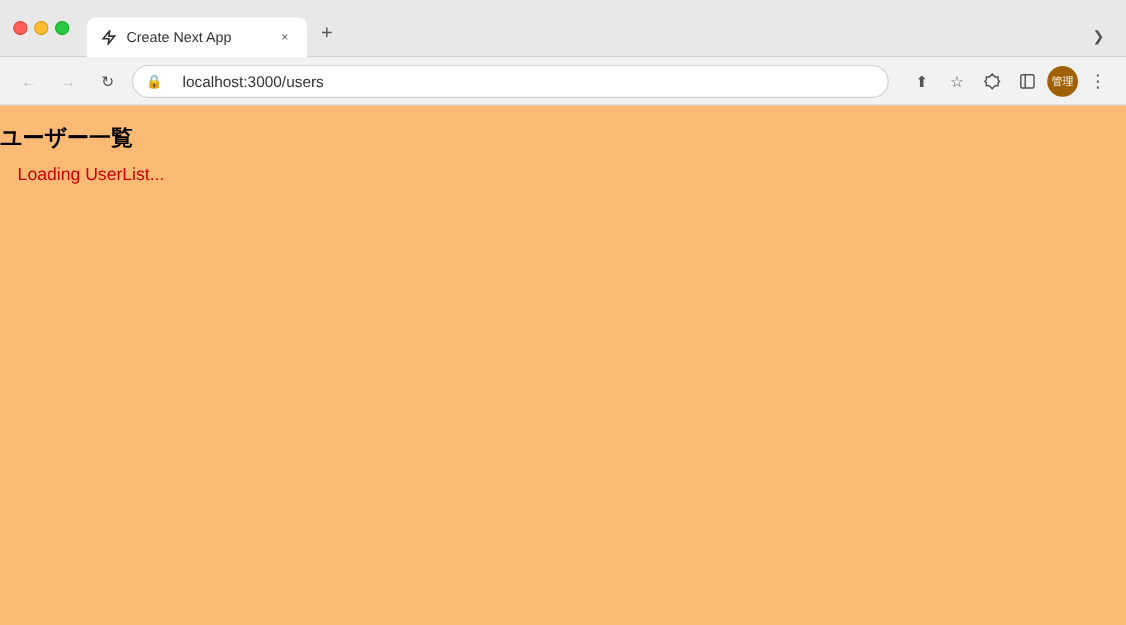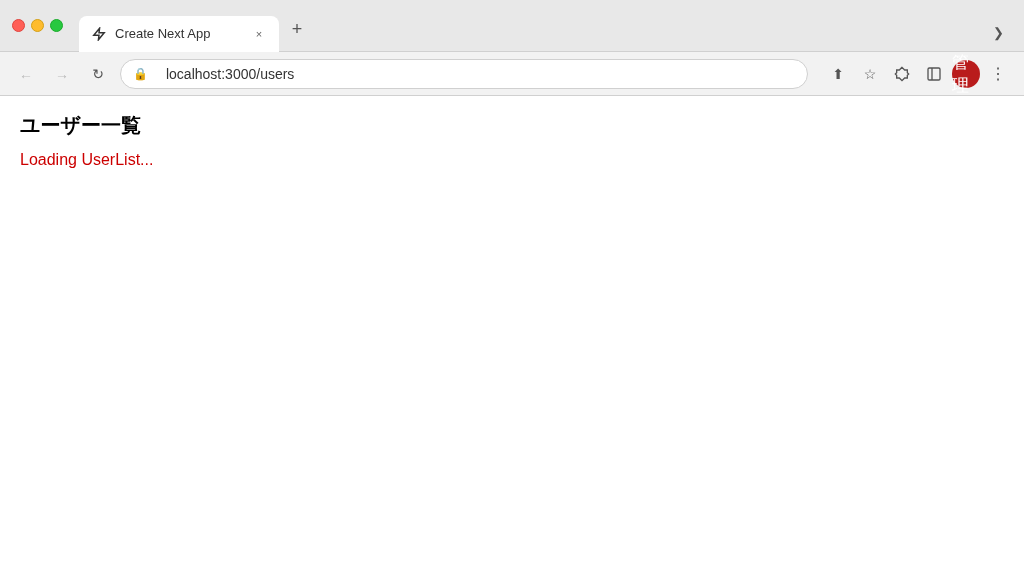--- a/index.html
+++ b/index.html
@@ -179,54 +179,55 @@
       justify-content: center;
       color: #555;
       cursor: pointer;
       font-size: 14px;
     }
 
     .avatar {
       width: 28px;
       height: 28px;
       border-radius: 50%;
-      background: #b91c1c;
+      background: #a16207;
       display: flex;
       align-items: center;
       justify-content: center;
       color: white;
-      font-size: 17px;
+      font-size: 10px;
       cursor: pointer;
     }
 
     .menu-icon {
       color: #555;
       font-size: 16px;
       cursor: pointer;
       padding: 4px 6px;
     }
 
     
     .page-content {
-      background: #ffffff;
+      background: #fdba74;
       height: calc(568px - 52px - 44px);
-      padding: 16px 20px;
+      padding: 16px 0;
     }
 
     .page-heading {
       font-size: 20px;
       font-weight: bold;
       color: #000;
       margin-bottom: 12px;
     }
 
     .loading-userlist {
       font-size: 16px;
       color: #cc0000;
       margin-bottom: 4px;
+      margin-left: 16px;
     }
 
     .loading-otheruserlist {
       font-size: 16px;
       color: #000;
     }
   </style>
 </head>
 <body>
 

